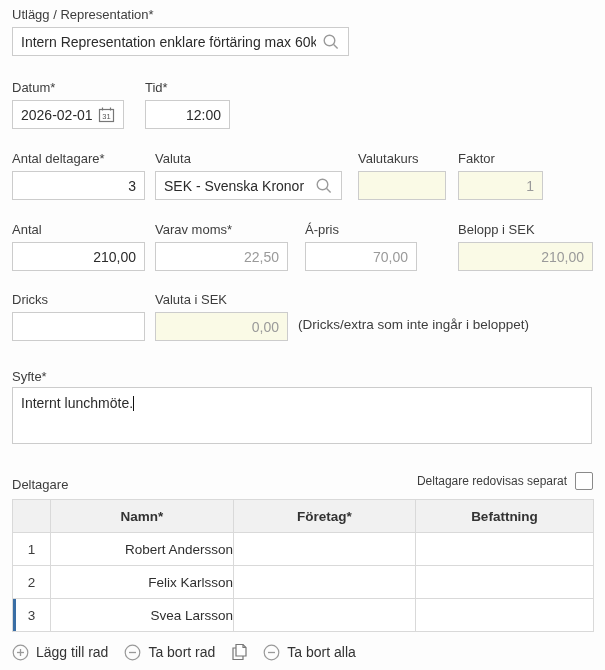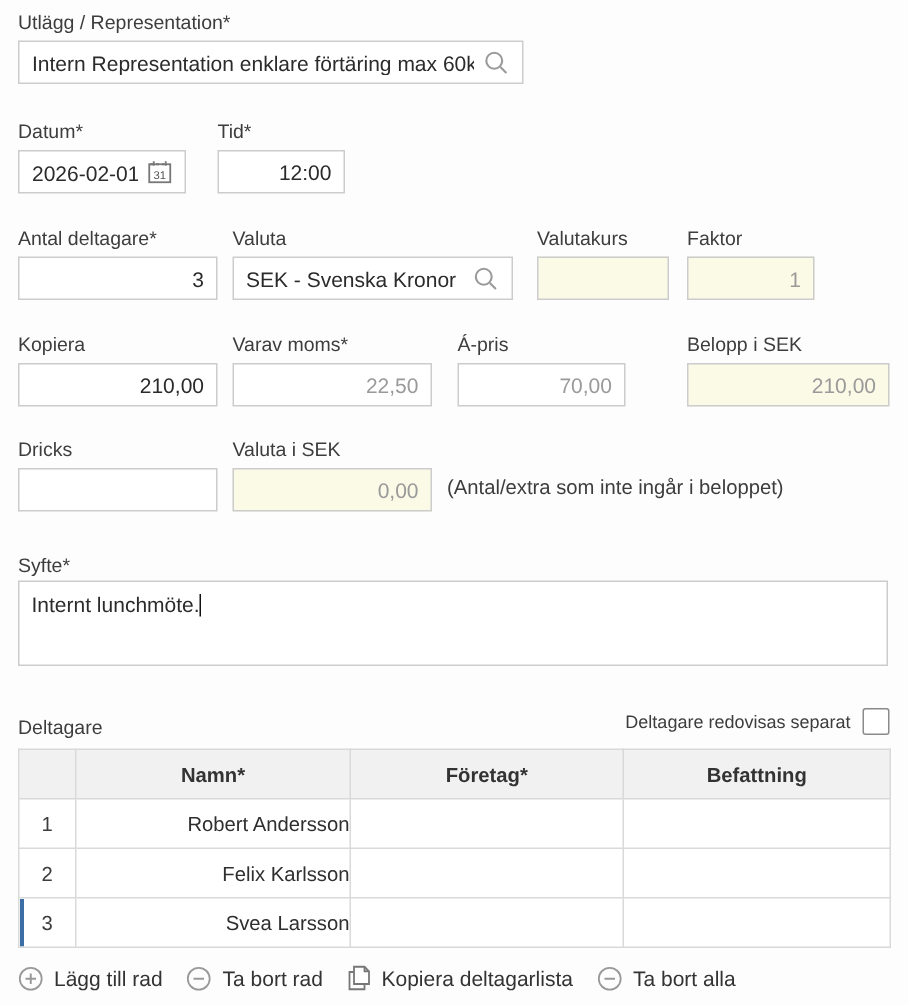--- a/index.html
+++ b/index.html
@@ -125,21 +125,21 @@
     </div>
   </div>
   <div class="field" style="left:458px; top:151px;">
     <div class="field-label">Faktor</div>
     <div class="input-wrap readonly" style="width:85px;">
       <input type="text" class="right calc-plain" readonly="" value="1" style="">
     </div>
   </div>
 
   <div class="field" style="left:12px; top:222px;">
-    <div class="field-label">Kopiera</div>
+    <div class="field-label">Antal</div>
     <div class="input-wrap" style="width:133px;">
       <input type="text" class="right" value="210,00" style="">
     </div>
   </div>
   <div class="field" style="left:155px; top:222px;">
     <div class="field-label">Varav moms*</div>
     <div class="input-wrap" style="width:133px;">
       <input type="text" class="right calc" value="22,50" style="">
     </div>
   </div>
@@ -161,21 +161,21 @@
     <div class="input-wrap" style="width:133px;">
       <input type="text" class="right" value="" style="">
     </div>
   </div>
   <div class="field" style="left:155px; top:292px;">
     <div class="field-label">Valuta i SEK</div>
     <div class="input-wrap readonly" style="width:133px;">
       <input type="text" class="right calc-plain" readonly="" value="0,00" style="">
     </div>
   </div>
-  <div class="note-text" style="left:298px; top:317px;">(Antal/extra som inte ingår i beloppet)</div>
+  <div class="note-text" style="left:298px; top:317px;">(Dricks/extra som inte ingår i beloppet)</div>
 
   <div class="field" style="left:12px; top:369px;">
     <div class="field-label">Syfte*</div>
   </div>
   <div class="textarea-box" style="left:12px; top:387px; width:580px; height:57px;">
     <span>Internt lunchmöte.</span><span class="caret"></span>
   </div>
 
   <div class="field" style="left:12px; top:477px;">
     <div class="field-label">Deltagare</div>
@@ -243,21 +243,20 @@
       <span class="lbl">Ta bort rad</span>
     </div>
     <div class="tool-btn">
       <span>
         <svg width="16" height="18" viewBox="0 0 16 18">
           <path d="M5 1.5 H12 L15 4.5 V13 H5 Z" fill="#fff" stroke="#777" stroke-width="1.2"></path>
           <path d="M12 1.5 V4.5 H15" fill="none" stroke="#777" stroke-width="1.2"></path>
           <path d="M5 5 H2 V16.5 H12 V13" fill="none" stroke="#777" stroke-width="1.2"></path>
         </svg>
       </span>
-      <span class="lbl">Kopiera deltagarlista</span>
     </div>
     <div class="tool-btn">
       <span>
         <svg width="17" height="17" viewBox="0 0 17 17">
             <circle cx="8.5" cy="8.5" r="7.3" fill="none" stroke="#999" stroke-width="1.2"></circle>
             <line x1="5" y1="8.5" x2="12" y2="8.5" stroke="#999" stroke-width="1.3"></line>
           </svg>
       </span>
       <span class="lbl">Ta bort alla</span>
     </div>

